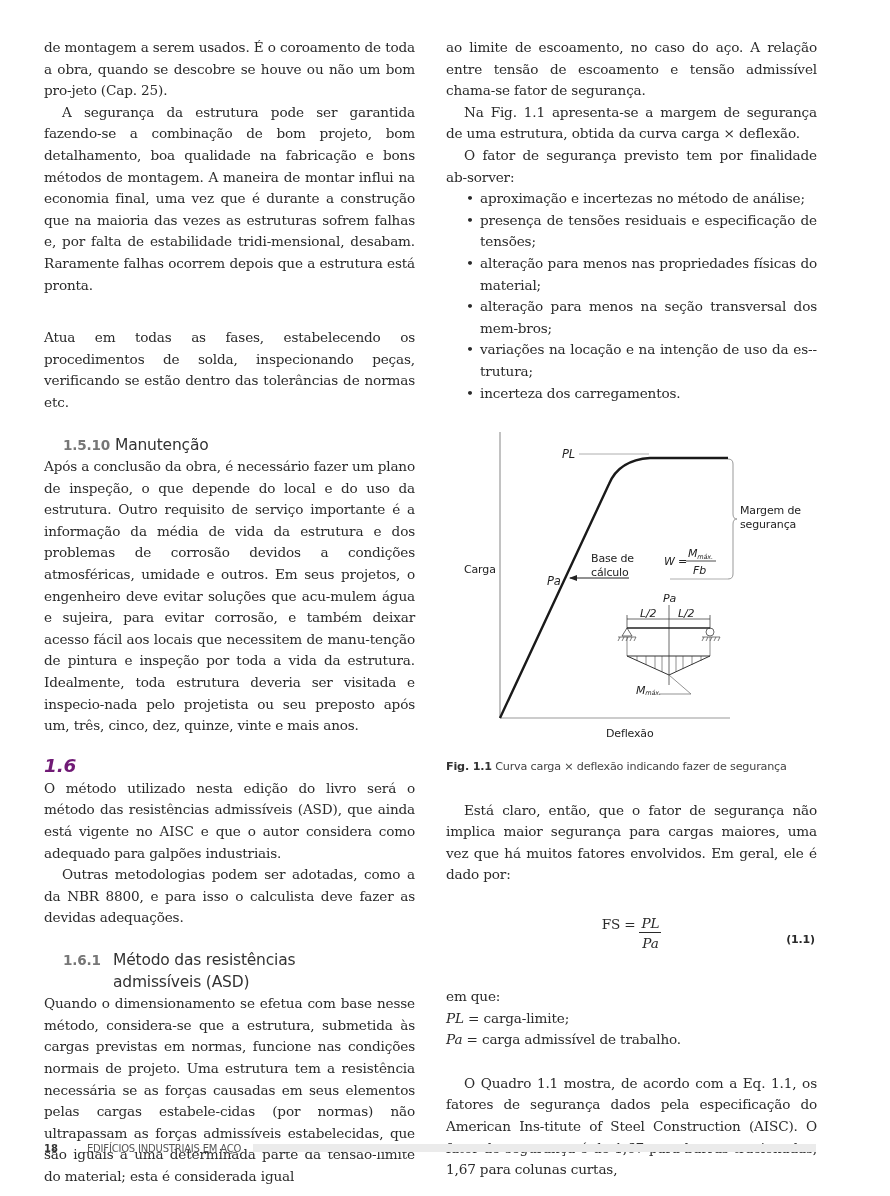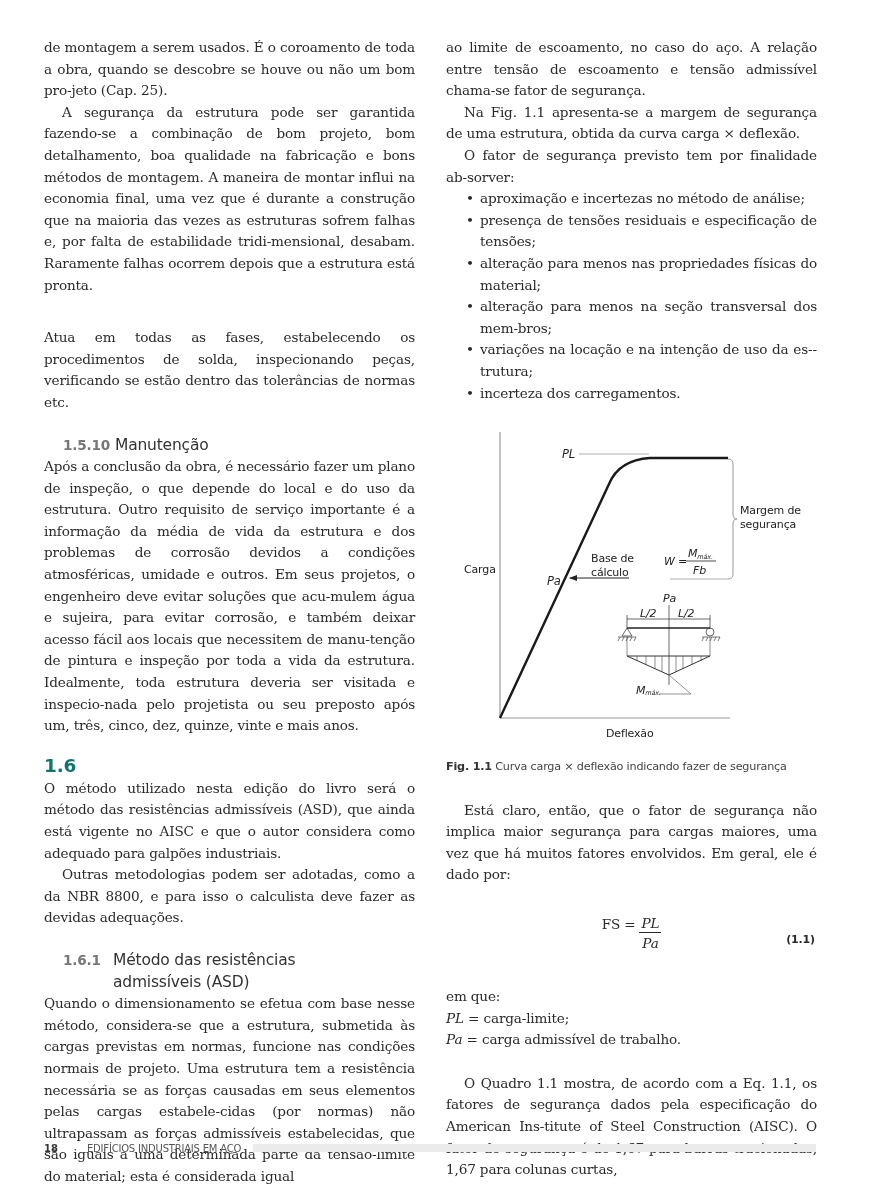--- a/index.html
+++ b/index.html
@@ -6,21 +6,21 @@
   body { width: 890px; height: 1196px; position: relative; overflow: hidden; color: #2a2a2a; }
   .col { position: absolute; top: 37px; font-family: "DejaVu Serif", serif; font-size: 13.6px; line-height: 21.6px; letter-spacing: -0.15px; }
   .col-left { left: 44px; width: 371px; }
   .col-right { left: 446px; width: 371px; }
   p { margin: 0; text-align: justify; hyphens: manual; }
   p.indent { text-indent: 18px; }
   h3.sub { margin: 0; font-family: "DejaVu Sans", sans-serif; font-weight: normal; font-size: 15.5px; line-height: 21.6px; color: #333; display: flex; padding-left: 19px; letter-spacing: -0.2px; }
   h3.sub .num { font-weight: bold; color: #777; font-size: 13.6px; min-width: 50px; display: inline-block; }
   h3.sub .num.wide { min-width: 52px; }
   h2.sec { margin: 0; font-family: "DejaVu Sans", sans-serif; font-weight: normal; font-size: 18.5px; line-height: 24px; color: #333; display: flex; letter-spacing: -0.2px; }
-  h2.sec .num { font-weight: bold; color: #0f766e; min-width: 52px; display: inline-block; }
+  h2.sec .num { font-weight: bold; color: #701a75; min-width: 52px; display: inline-block; font-style: italic; }
   ul.bullets { list-style: none; margin: 0; padding: 0 0 0 20px; }
   ul.bullets li { position: relative; padding-left: 14px; text-align: justify; }
   ul.bullets li::before { content: "•"; position: absolute; left: 0; top: 0; }
   .figure { position: relative; width: 371px; height: 320px; margin-top: 28px; }
   .figure svg { position: absolute; left: 0; top: 0; }
   .caption { font-family: "DejaVu Sans", sans-serif; font-size: 11.2px; color: #444; margin-top: 4px; letter-spacing: -0.2px; }
   .caption b { color: #333; }
   .eq { display: flex; align-items: flex-start; justify-content: center; position: relative; height: 52px; margin: 28px 0 20px 0; }
   .eq .lhs { font-family: "DejaVu Serif", serif; }
   .frac { display: inline-flex; flex-direction: column; align-items: center; margin-left: 4px; font-style: italic; }

